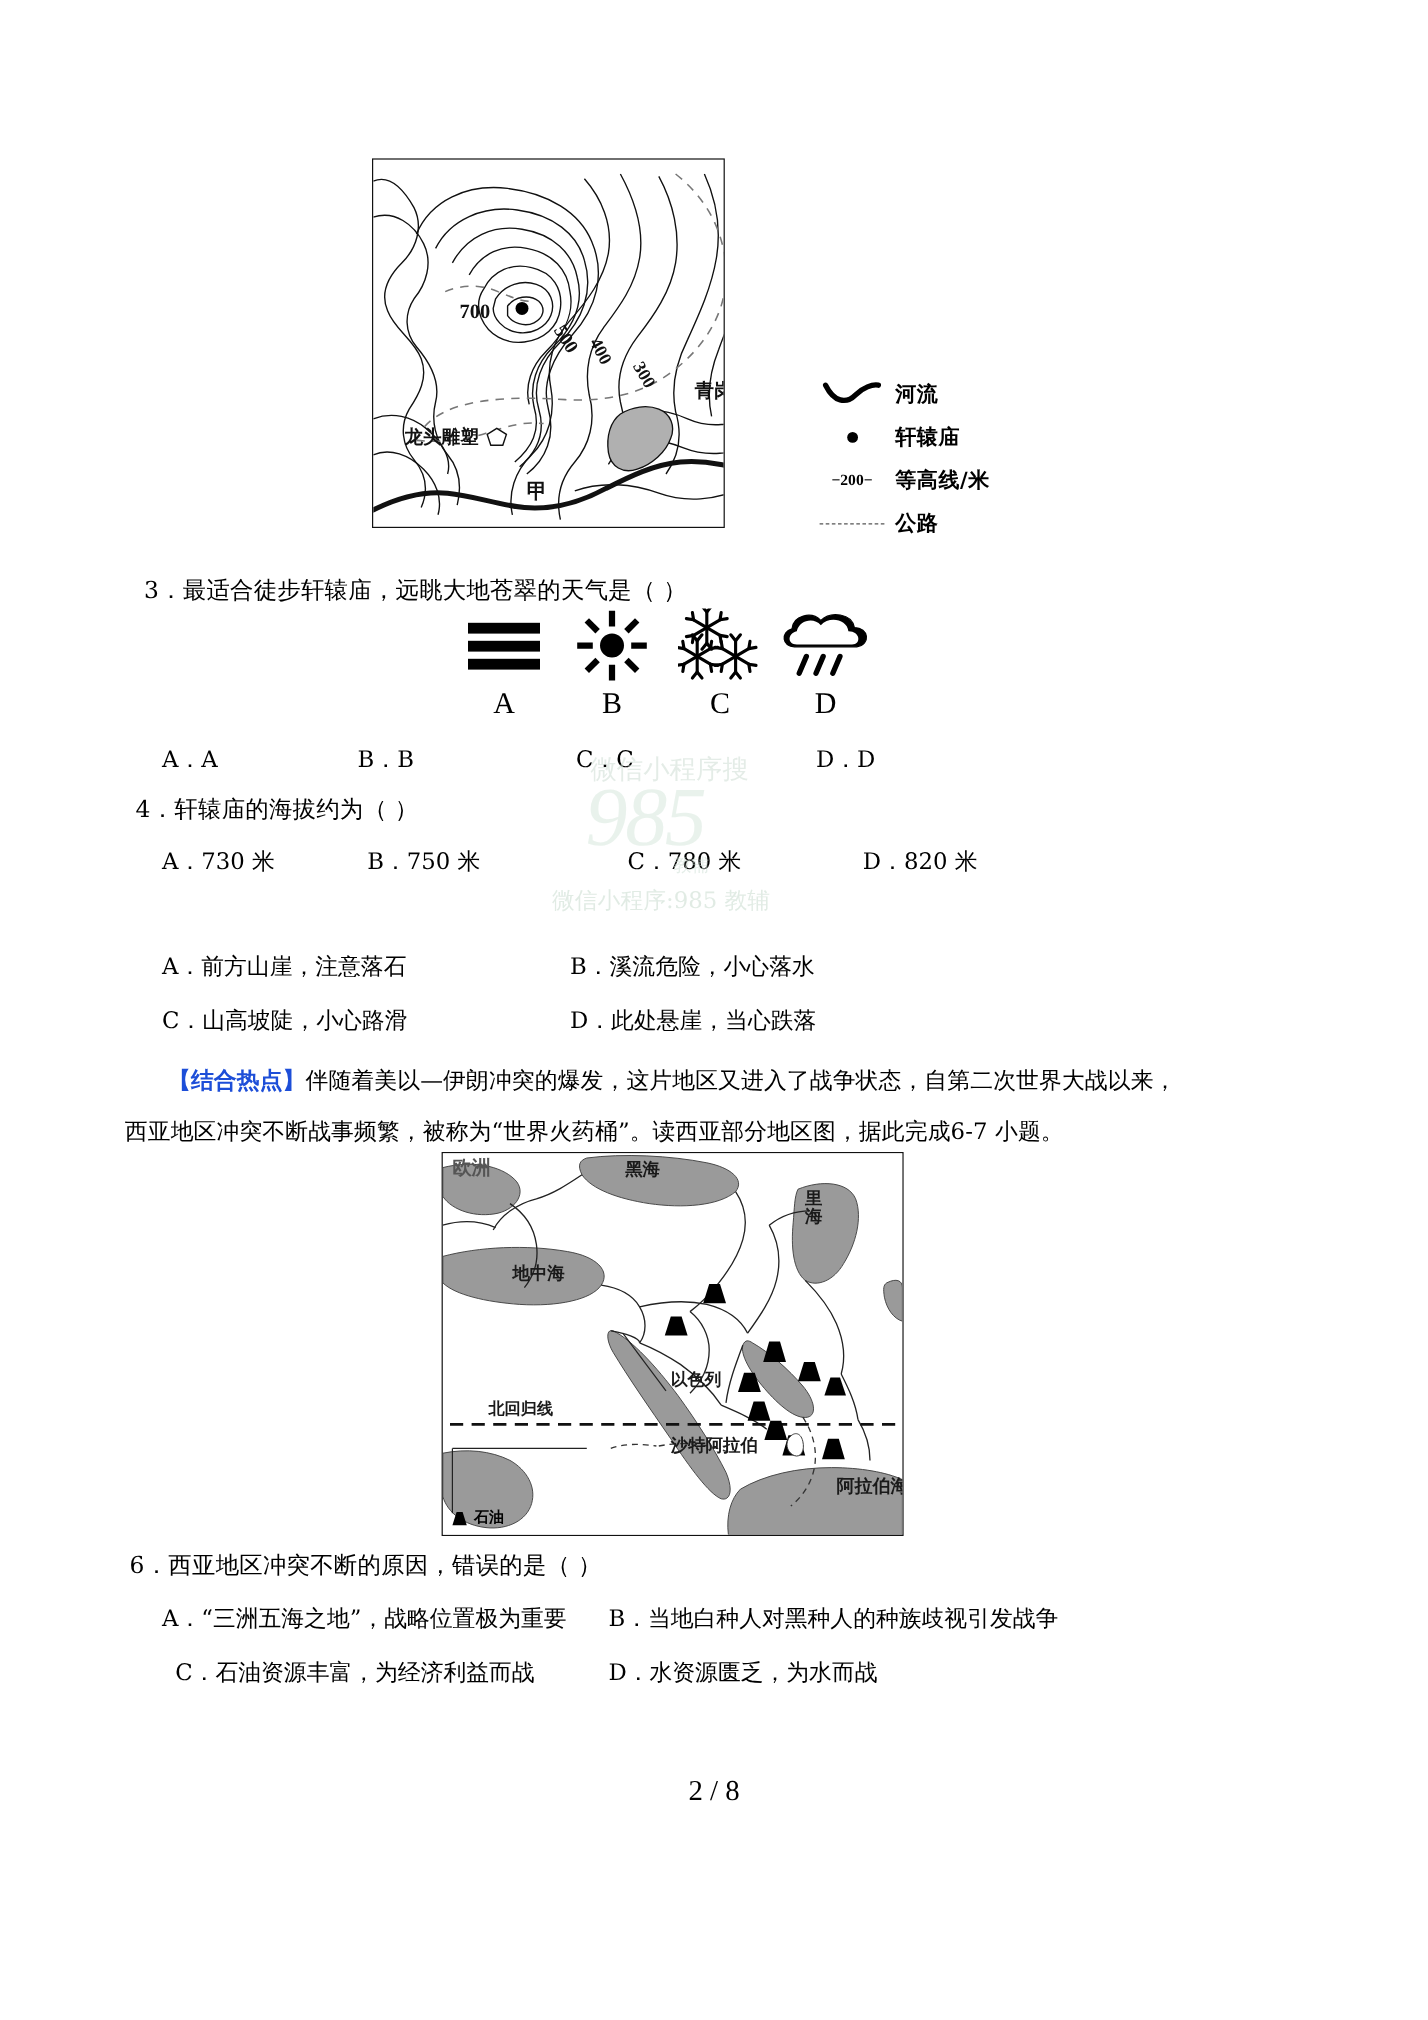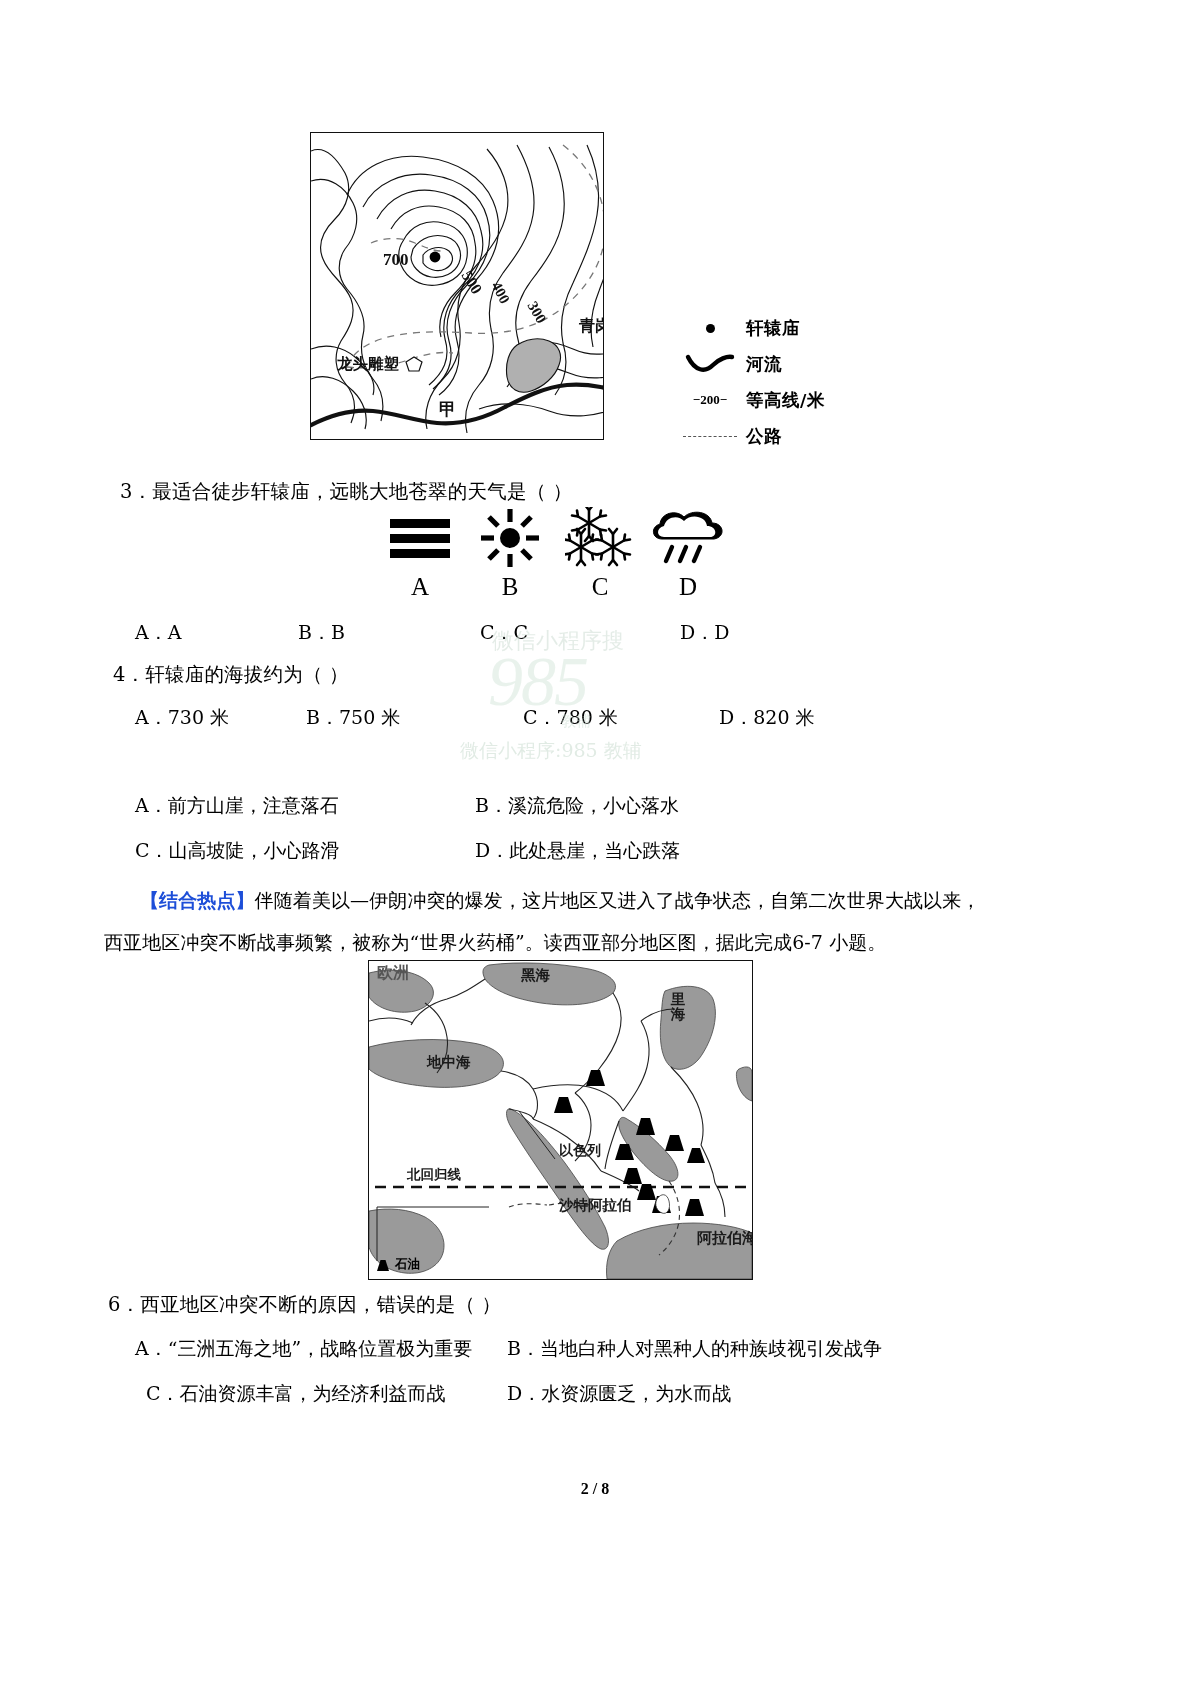--- a/index.html
+++ b/index.html
@@ -170,22 +170,22 @@
     font-size: 19px; color: #c9dccf; white-space: nowrap;
   }
 
   
   .footer {
     position: absolute;
     left: 0; right: 0;
     top: 1480px;
     text-align: center;
     font-family: "Liberation Serif", serif;
-    font-weight: 700;
-    font-size: 16px;
+    font-weight: 400;
+    font-size: 24px;
   }
 </style>
 </head>
 <body>
 
 <div class="page">
 
   <div class="contour-wrap">
     <svg class="contour-svg" width="357" height="305" viewBox="0 0 357 305">
       <g fill="none" stroke="#111" stroke-width="1.15">
@@ -241,33 +241,33 @@
       <text x="180" y="152" font-family="Liberation Serif, serif" font-size="15" font-weight="700" fill="#111" transform="rotate(62 180 152)">400</text>
       <text x="216" y="172" font-family="Liberation Serif, serif" font-size="15" font-weight="700" fill="#111" transform="rotate(60 216 172)">300</text>
 
       <text x="268" y="198" font-family="DejaVu Serif, serif" font-size="16" font-weight="700" fill="#111">青岗水库</text>
       <text x="26" y="236" font-family="DejaVu Serif, serif" font-size="15.5" font-weight="700" fill="#111">龙头雕塑</text>
       <text x="128" y="282" font-family="DejaVu Serif, serif" font-size="17" font-weight="700" fill="#111">甲</text>
     </svg>
   </div>
 
   <div class="legend">
-    <div class="legend-row">
-      <span class="legend-sym">
-          <span class="dot-sym"></span>
-        </span>
-      <span class="legend-label">轩辕庙</span>
-    </div>
     <div class="legend-row">
       <span class="legend-sym">
         <svg width="50" height="22" viewBox="0 0 50 22">
             <path d="M3 4 C10 18,20 20,28 12 C34 6,42 3,47 4" fill="none" stroke="#000" stroke-width="4.4" stroke-linecap="round"></path>
           </svg>
       </span>
       <span class="legend-label">河流</span>
+    </div>
+    <div class="legend-row">
+      <span class="legend-sym">
+          <span class="dot-sym"></span>
+        </span>
+      <span class="legend-label">轩辕庙</span>
     </div>
     <div class="legend-row">
       <span class="legend-sym contour-sym">
         −<span>200</span>−
       </span>
       <span class="legend-label">等高线/米</span>
     </div>
     <div class="legend-row">
       <span class="legend-sym">
           <span class="dash-sym"></span>

